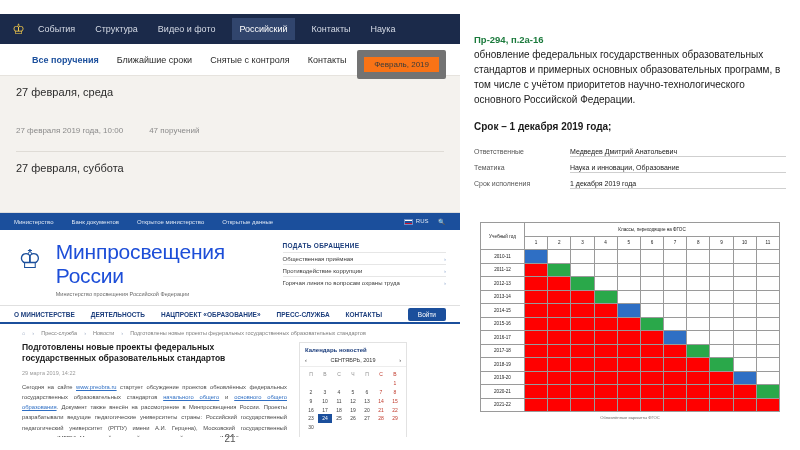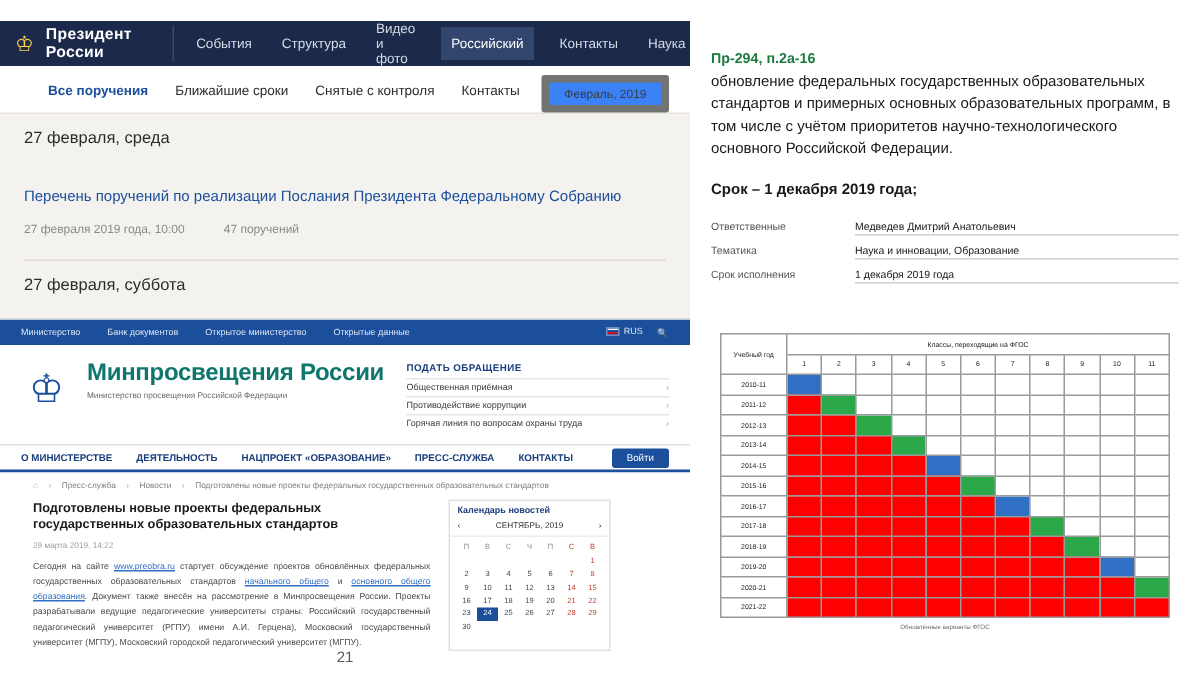--- a/index.html
+++ b/index.html
@@ -78,22 +78,22 @@
     padding: 0 32px;
     gap: 18px;
     position: relative;
     border-bottom: 1px solid #e6e3de;
   }
   .k-tab { font-size: 9px; color: #2b2b2b; }
   .k-tab.active { color: #1b4f9c; font-weight: bold; }
   .k-datebox {
     position: absolute;
     right: 14px; top: 6px;
-    border: 5px solid #737373;
-    background: #3b82f6;
+    border: 7px solid #737373;
+    background: #f97316;
     font-size: 8px;
     color: #3b3b3b;
     padding: 3px 10px;
     border-radius: 2px;
     text-align: center;
   }
 
   .k-body { padding: 10px 16px 0 16px; background: #f4f2ee; height: 136px; }
   .k-date-head {
     font-size: 11px;
@@ -157,23 +157,23 @@
   }
   .m-logo-emblem {
     width: 34px; height: 38px;
     margin-right: 10px;
     display: flex; align-items: center; justify-content: center;
     color: #1b4f9c;
     font-size: 26px;
     line-height: 1;
   }
   .m-logo-text-main {
-    font-size: 16px;
-    font-weight: bold;
-    color: #0f766e;
+    font-size: 21px;
+    font-weight: normal;
+    color: #1d4ed8;
     letter-spacing: -.2px;
   }
   .m-logo-text-sub {
     font-size: 5.5px;
     color: #6a6a6a;
     margin-top: 3px;
   }
   .m-head-right {
     margin-left: auto;
     width: 175px;
@@ -373,42 +373,40 @@
 </head>
 <body>
 
 <div class="slide">
 
   <div class="left-col">
 
     <div class="kremlin">
       <div class="k-topbar">
         <span class="k-emblem">♔</span>
-        <span class="k-brand">Президент России</span>
         <span class="k-menu">
           <span class="k-menu-item">События</span>
           <span class="k-menu-item">Структура</span>
           <span class="k-menu-item">Видео и фото</span>
           <span class="k-menu-item active">Российский</span>
           <span class="k-menu-item">Контакты</span>
           <span class="k-menu-item">Наука</span>
         </span>
       </div>
 
       <div class="k-tabs">
         <span class="k-tab active">Все поручения</span>
         <span class="k-tab">Ближайшие сроки</span>
         <span class="k-tab">Снятые с контроля</span>
         <span class="k-tab">Контакты</span>
         <span class="k-datebox">Февраль, 2019</span>
       </div>
 
       <div class="k-body">
         <div class="k-date-head">27 февраля, среда</div>
-        <div class="k-title">Перечень поручений по реализации Послания Президента Федеральному Собранию</div>
         <div class="k-meta">
           <span>27 февраля 2019 года, 10:00</span>
           <span>47 поручений</span>
         </div>
         <div class="k-divider"></div>
         <div class="k-date-head2">27 февраля, суббота</div>
       </div>
     </div>
 
     <div class="minpros">

